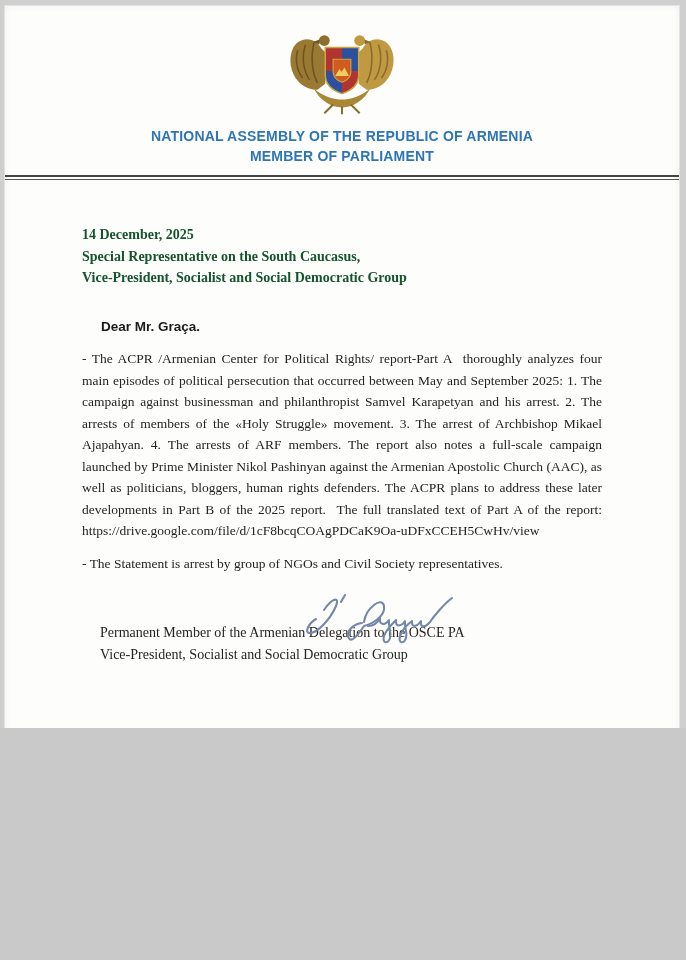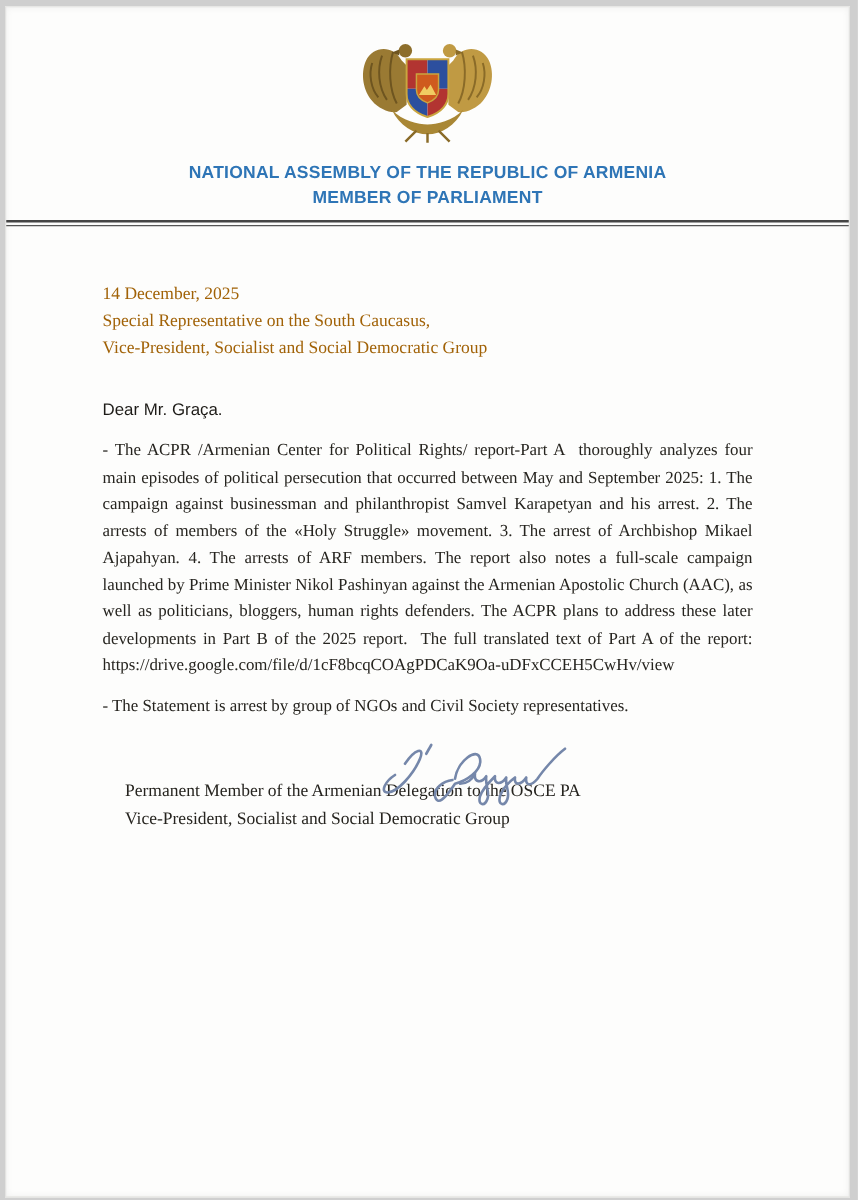--- a/index.html
+++ b/index.html
@@ -3,21 +3,21 @@
 <meta charset="utf-8">
 <style>
   html, body {
     margin: 0;
     padding: 0;
     background: #c9c9c9;
   }
   .viewport {
     position: relative;
     width: 686px;
-    height: 960px;
+    height: 728px;
     background: #cfcfcf;
     overflow: hidden;
   }
   .page {
     position: absolute;
     left: 4px;
     top: 5px;
     width: 676px;
     height: 953px;
     background: #fdfdfc;
@@ -52,30 +52,31 @@
   
   .content {
     margin: 0 77px;
     font-family: "Liberation Serif", "DejaVu Serif", serif;
     font-size: 13.5px;
     line-height: 21.5px;
     color: #26241f;
   }
   .date-block {
     margin-top: 44px;
-    font-weight: normal;
+    font-weight: bold;
     font-size: 14px;
-    color: #a16207;
+    color: #14532d;
   }
   .salutation {
     margin-top: 27px;
     font-family: "Liberation Sans", "DejaVu Sans", sans-serif;
-    font-weight: normal;
+    font-weight: bold;
     font-size: 13.5px;
     color: #1d1b17;
+    margin-left: 19px;
   }
   .content p.body-par {
     margin: 11px 0 0 0;
     text-align: justify;
     white-space: pre-wrap;
   }
   
   .closing {
     position: relative;
     margin-top: 48px;

